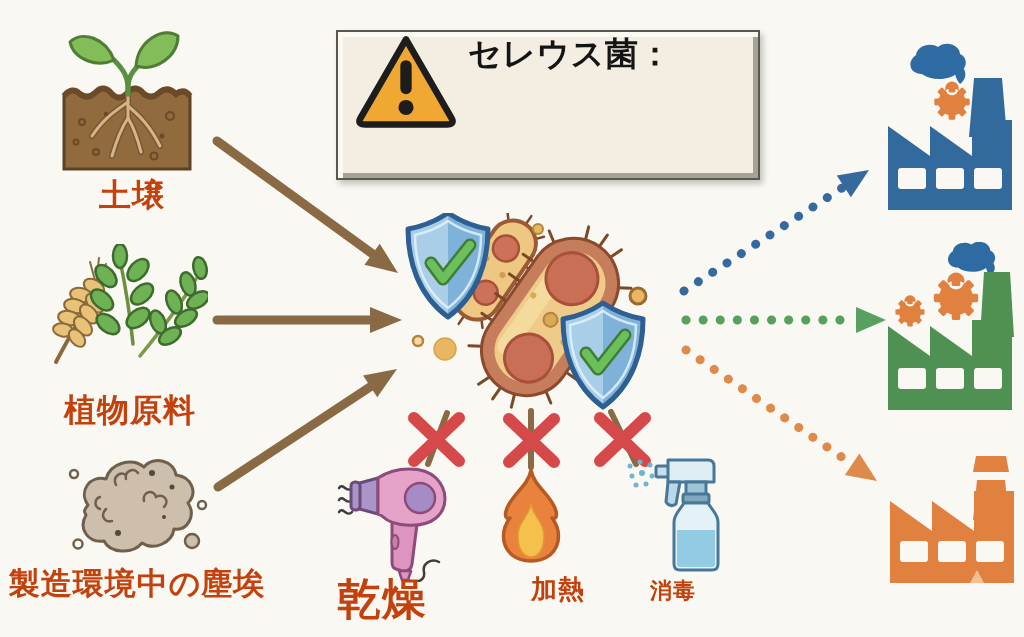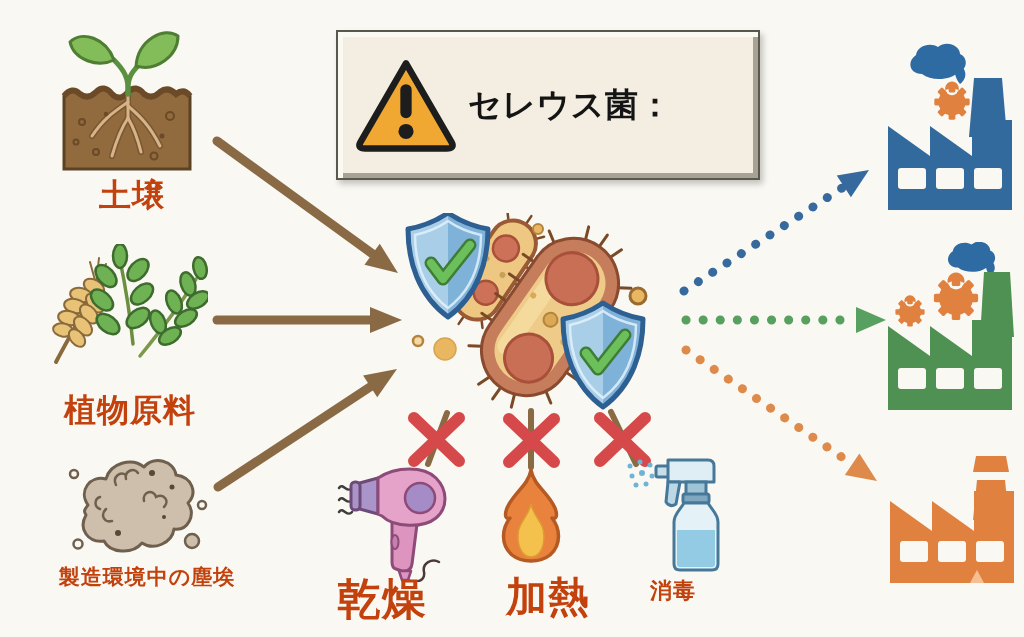--- a/index.html
+++ b/index.html
@@ -13,21 +13,21 @@
   .label{
     position:absolute;font-weight:700;color:#c2410c;text-align:center;
     line-height:1.1;letter-spacing:1px;white-space:nowrap;
   }
   .banner{
     position:absolute;left:336px;top:30px;width:424px;height:150px;
     box-sizing:border-box;
     background:#f3eee1;
     border:2px solid #5a574d;
     box-shadow: inset 3px 3px 0 2px #fbfaf2, inset -3px -3px 0 2px #a6a396, 3px 4px 6px rgba(0,0,0,0.22);
-    display:flex;align-items:center;gap:10px;padding:0 10px 0 16px;
+    display:flex;align-items:flex-start;gap:10px;padding:0 10px 0 16px;
   }
   .banner-text{
     font-size:33px;font-weight:700;color:#141414;line-height:44px;
     letter-spacing:0.5px;white-space:nowrap;
   }
 </style>
 </head>
 <body>
 
 <svg width="0" height="0" style="position:absolute" aria-hidden="true">
@@ -212,21 +212,21 @@
       <circle cx="112" cy="44" r="2.5"></circle>
       <circle cx="58" cy="90" r="3"></circle>
       <circle cx="104" cy="74" r="2"></circle>
     </g>
     <circle cx="14" cy="31" r="4" fill="none" stroke="#6f604e" stroke-width="2.5"></circle>
     <circle cx="18" cy="101" r="4.5" fill="none" stroke="#6f604e" stroke-width="2.5"></circle>
     <circle cx="142" cy="62" r="4" fill="none" stroke="#6f604e" stroke-width="2.5"></circle>
     <circle cx="132" cy="98" r="7" fill="#cdbfab" stroke="#6f604e" stroke-width="2.5"></circle>
   </svg>
 </div>
-<div class="label" style="left:12px;top:566px;width:270px;font-size:21px">製造環境中の塵埃</div>
+<div class="label" style="left:2px;top:566px;width:270px;font-size:31px">製造環境中の塵埃</div>
 
 <div class="icon-box" style="left:398px;top:213px;width:255px;height:205px">
   <svg width="255" height="205" viewBox="0 0 255 205">
 
     <g transform="translate(97,57) rotate(-56)">
       <g stroke="#7a4a28" stroke-width="2.5" stroke-linecap="round">
         <line x1="-20" y1="-24" x2="-20" y2="-33"></line>
           <line x1="0" y1="-24" x2="0" y2="-33"></line>
           <line x1="20" y1="-24" x2="20" y2="-33"></line>
         <line x1="-20" y1="24" x2="-20" y2="33"></line>
@@ -308,21 +308,21 @@
   </svg>
 </div>
 <div class="label" style="left:322px;top:575px;width:120px;font-size:44px">乾燥</div>
 
 <div class="icon-box" style="left:492px;top:466px;width:78px;height:104px">
   <svg width="78" height="104" viewBox="0 0 78 104">
     <path d="M39,4 C42,20 56,26 63,42 C66,50 64,54 60,52 C68,62 70,78 58,89 C48,97 30,97 20,89 C8,78 10,62 18,52 C14,54 12,50 15,42 C22,26 36,20 39,4 Z" fill="#e8823c" stroke="#b55a22" stroke-width="3.5" stroke-linejoin="round"></path>
     <path d="M39,38 C42,52 52,56 52,70 C52,84 46,91 39,91 C32,91 26,84 26,70 C26,56 36,52 39,38 Z" fill="#f4c14c" stroke="#e09a34" stroke-width="1.5"></path>
   </svg>
 </div>
-<div class="label" style="left:488px;top:575px;width:120px;font-size:41px">加熱</div>
+<div class="label" style="left:498px;top:575px;width:120px;font-size:26px">加熱</div>
 
 <div class="icon-box" style="left:620px;top:452px;width:108px;height:124px">
   <svg width="108" height="124" viewBox="0 0 108 124">
     <g fill="#6fb4d6">
       <circle cx="10" cy="14" r="2.5"></circle>
         <circle cx="20" cy="10" r="2.5"></circle>
         <circle cx="30" cy="13" r="2.5"></circle>
       <circle cx="12" cy="24" r="2.5"></circle>
         <circle cx="22" cy="21" r="3"></circle>
         <circle cx="32" cy="24" r="2.5"></circle>

